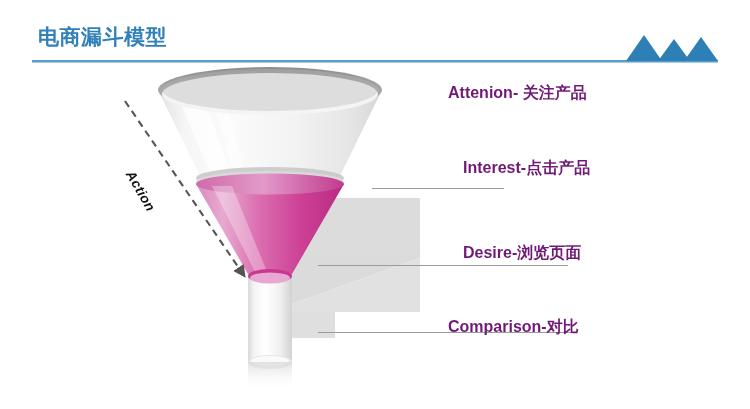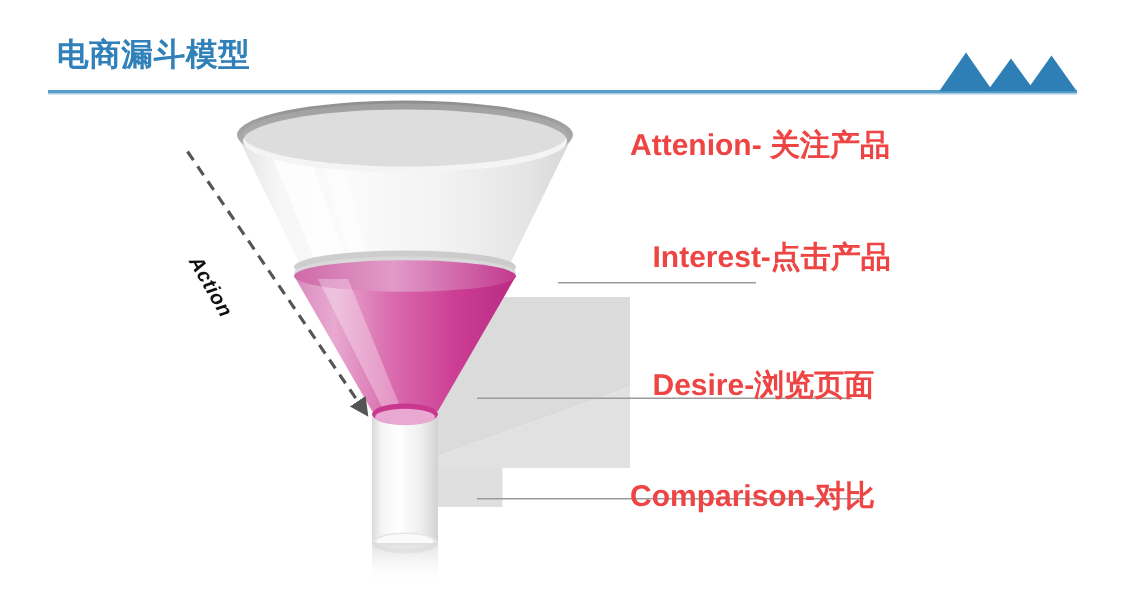--- a/index.html
+++ b/index.html
@@ -83,24 +83,25 @@
     height: 1px;
     background: #9b9b9b;
   }
   #leader-interest  { left: 372px; top: 188px; width: 132px; }
   #leader-desire    { left: 318px; top: 265px; width: 250px; }
   #leader-comparison{ left: 318px; top: 332px; width: 258px; }
 
   
   .stage-label {
     position: absolute;
-    font-size: 20px;
+    font-size: 16px;
     font-weight: 700;
-    color: #ef4444;
+    color: #701a75;
     white-space: nowrap;
+    margin-left: 28px;
   }
   .stage-label .cn { font-weight: 700; }
   #label-attenion   { left: 420px; top: 83px; }
   #label-interest   { left: 435px; top: 158px; text-align: center; }
   #label-desire     { left: 435px; top: 243px; }
   #label-comparison { left: 420px; top: 317px; }
 </style>
 </head>
 <body>
 

